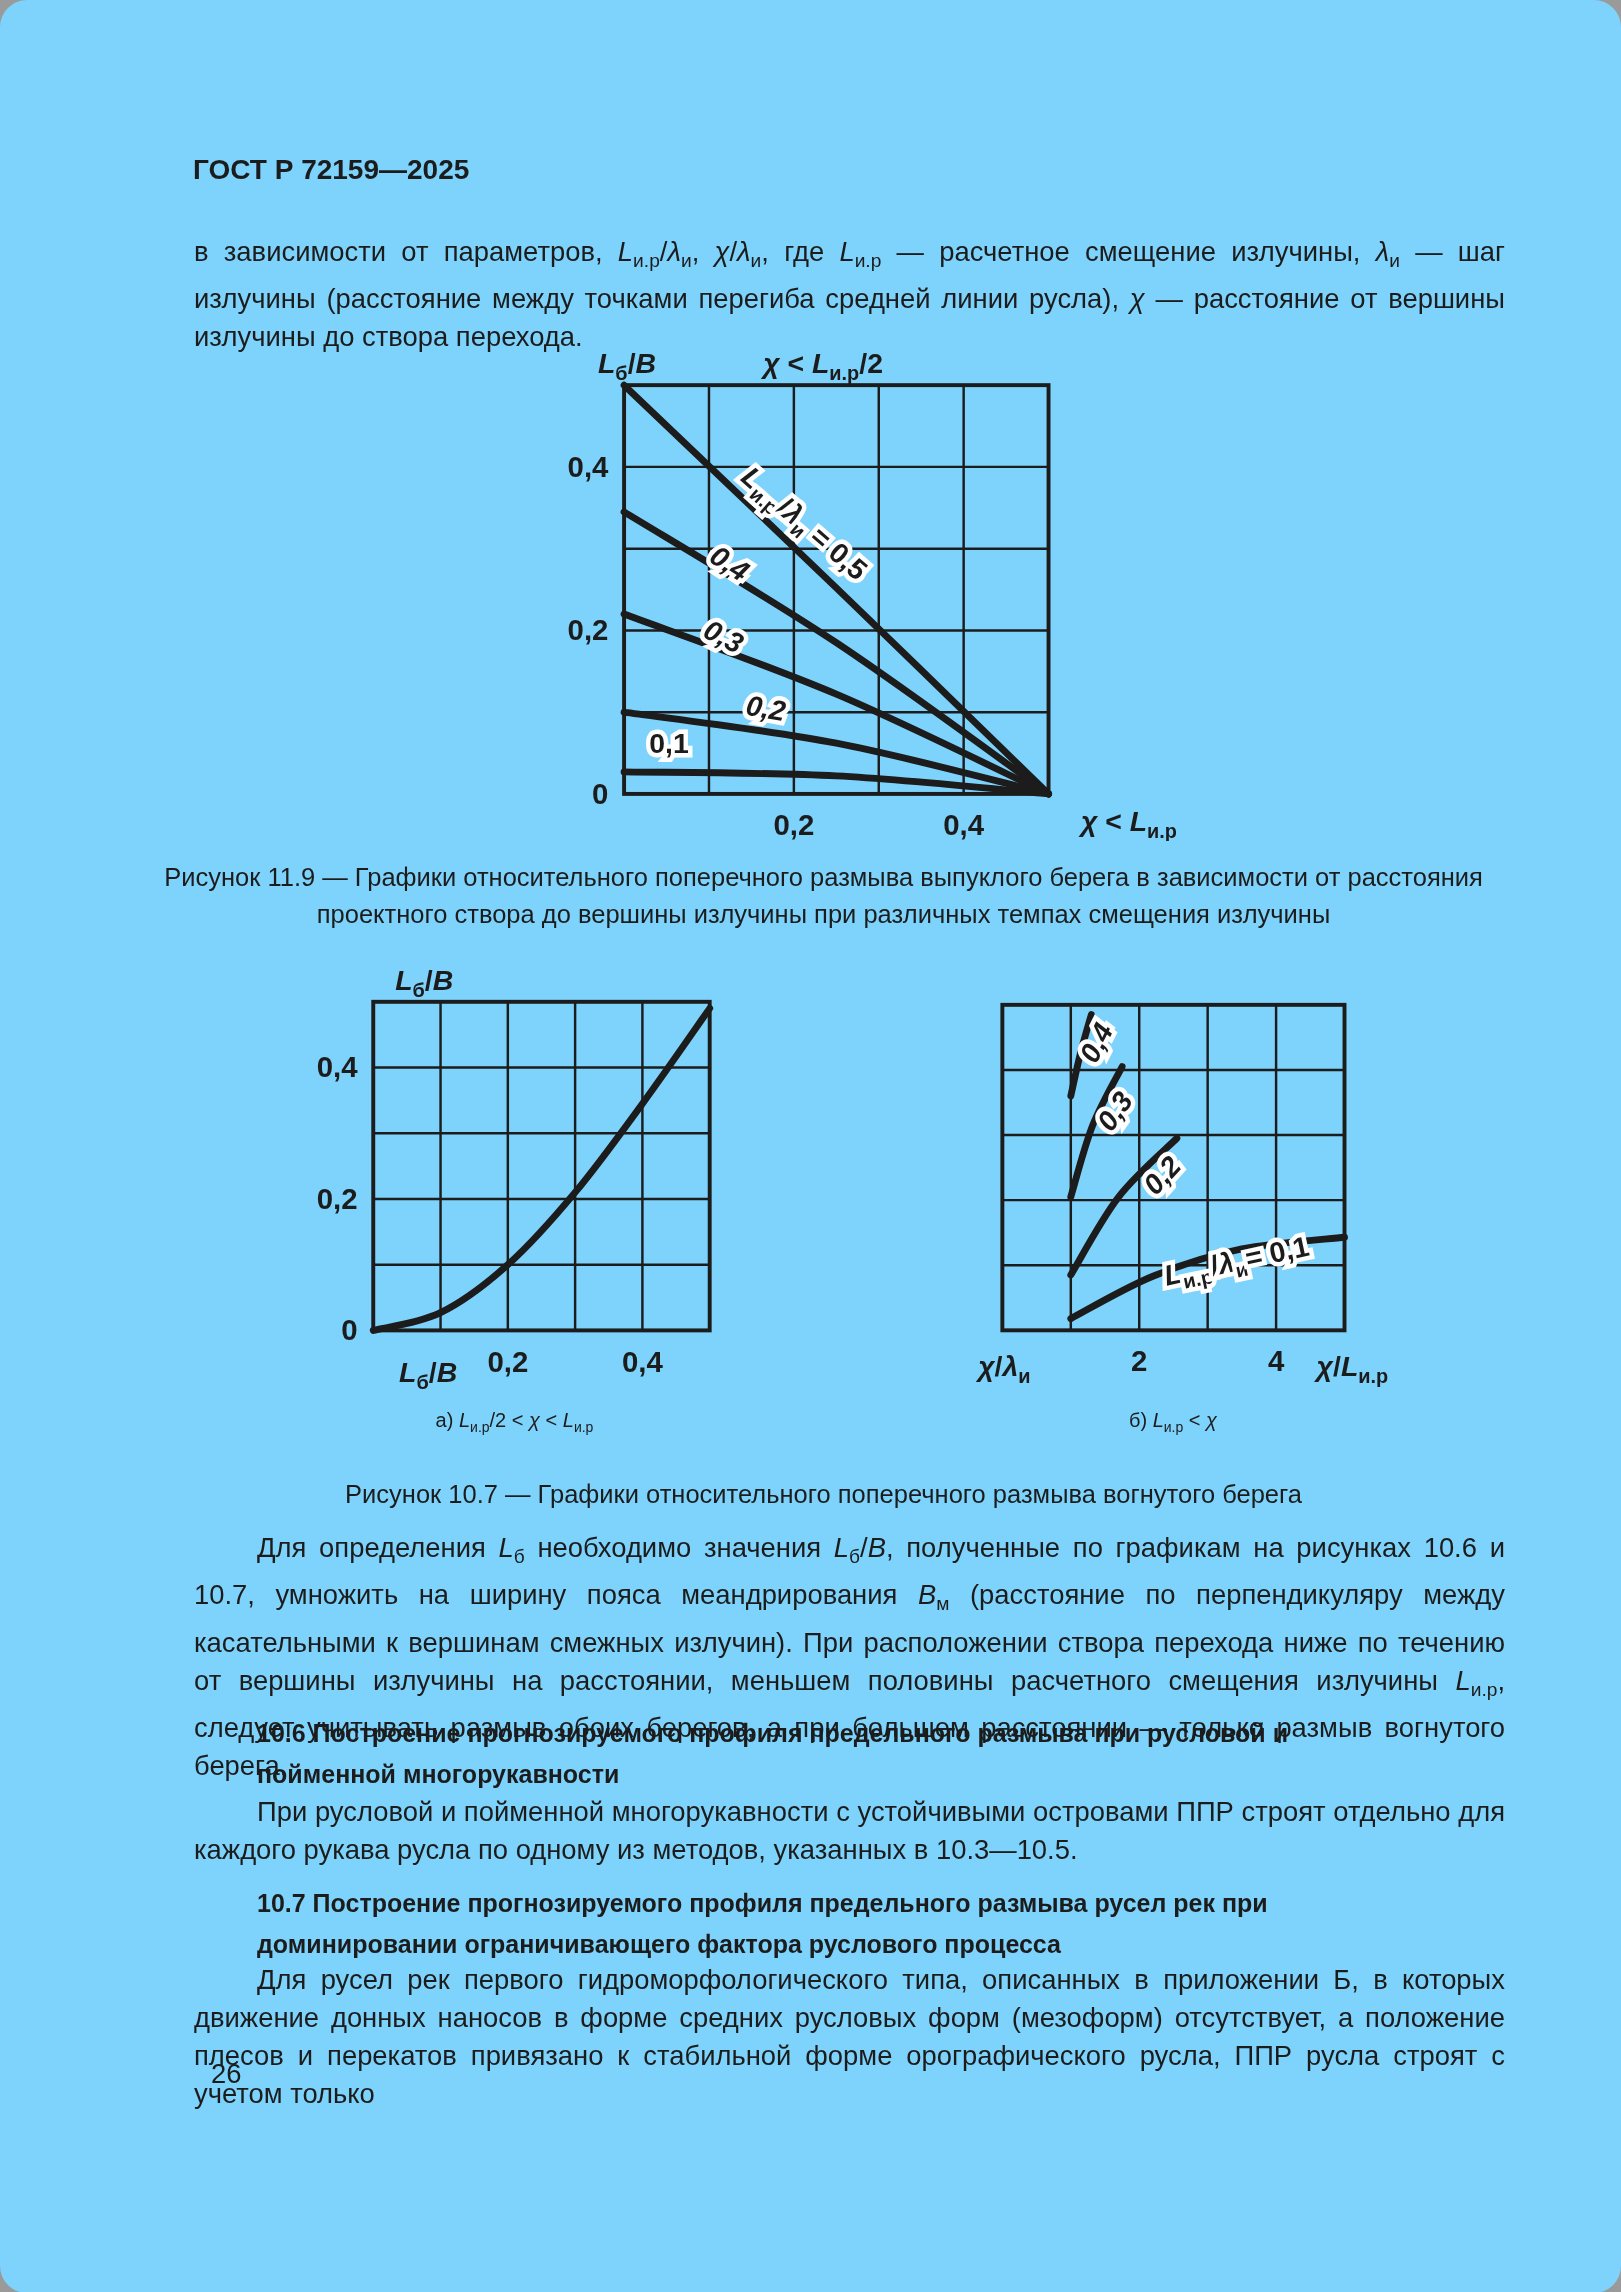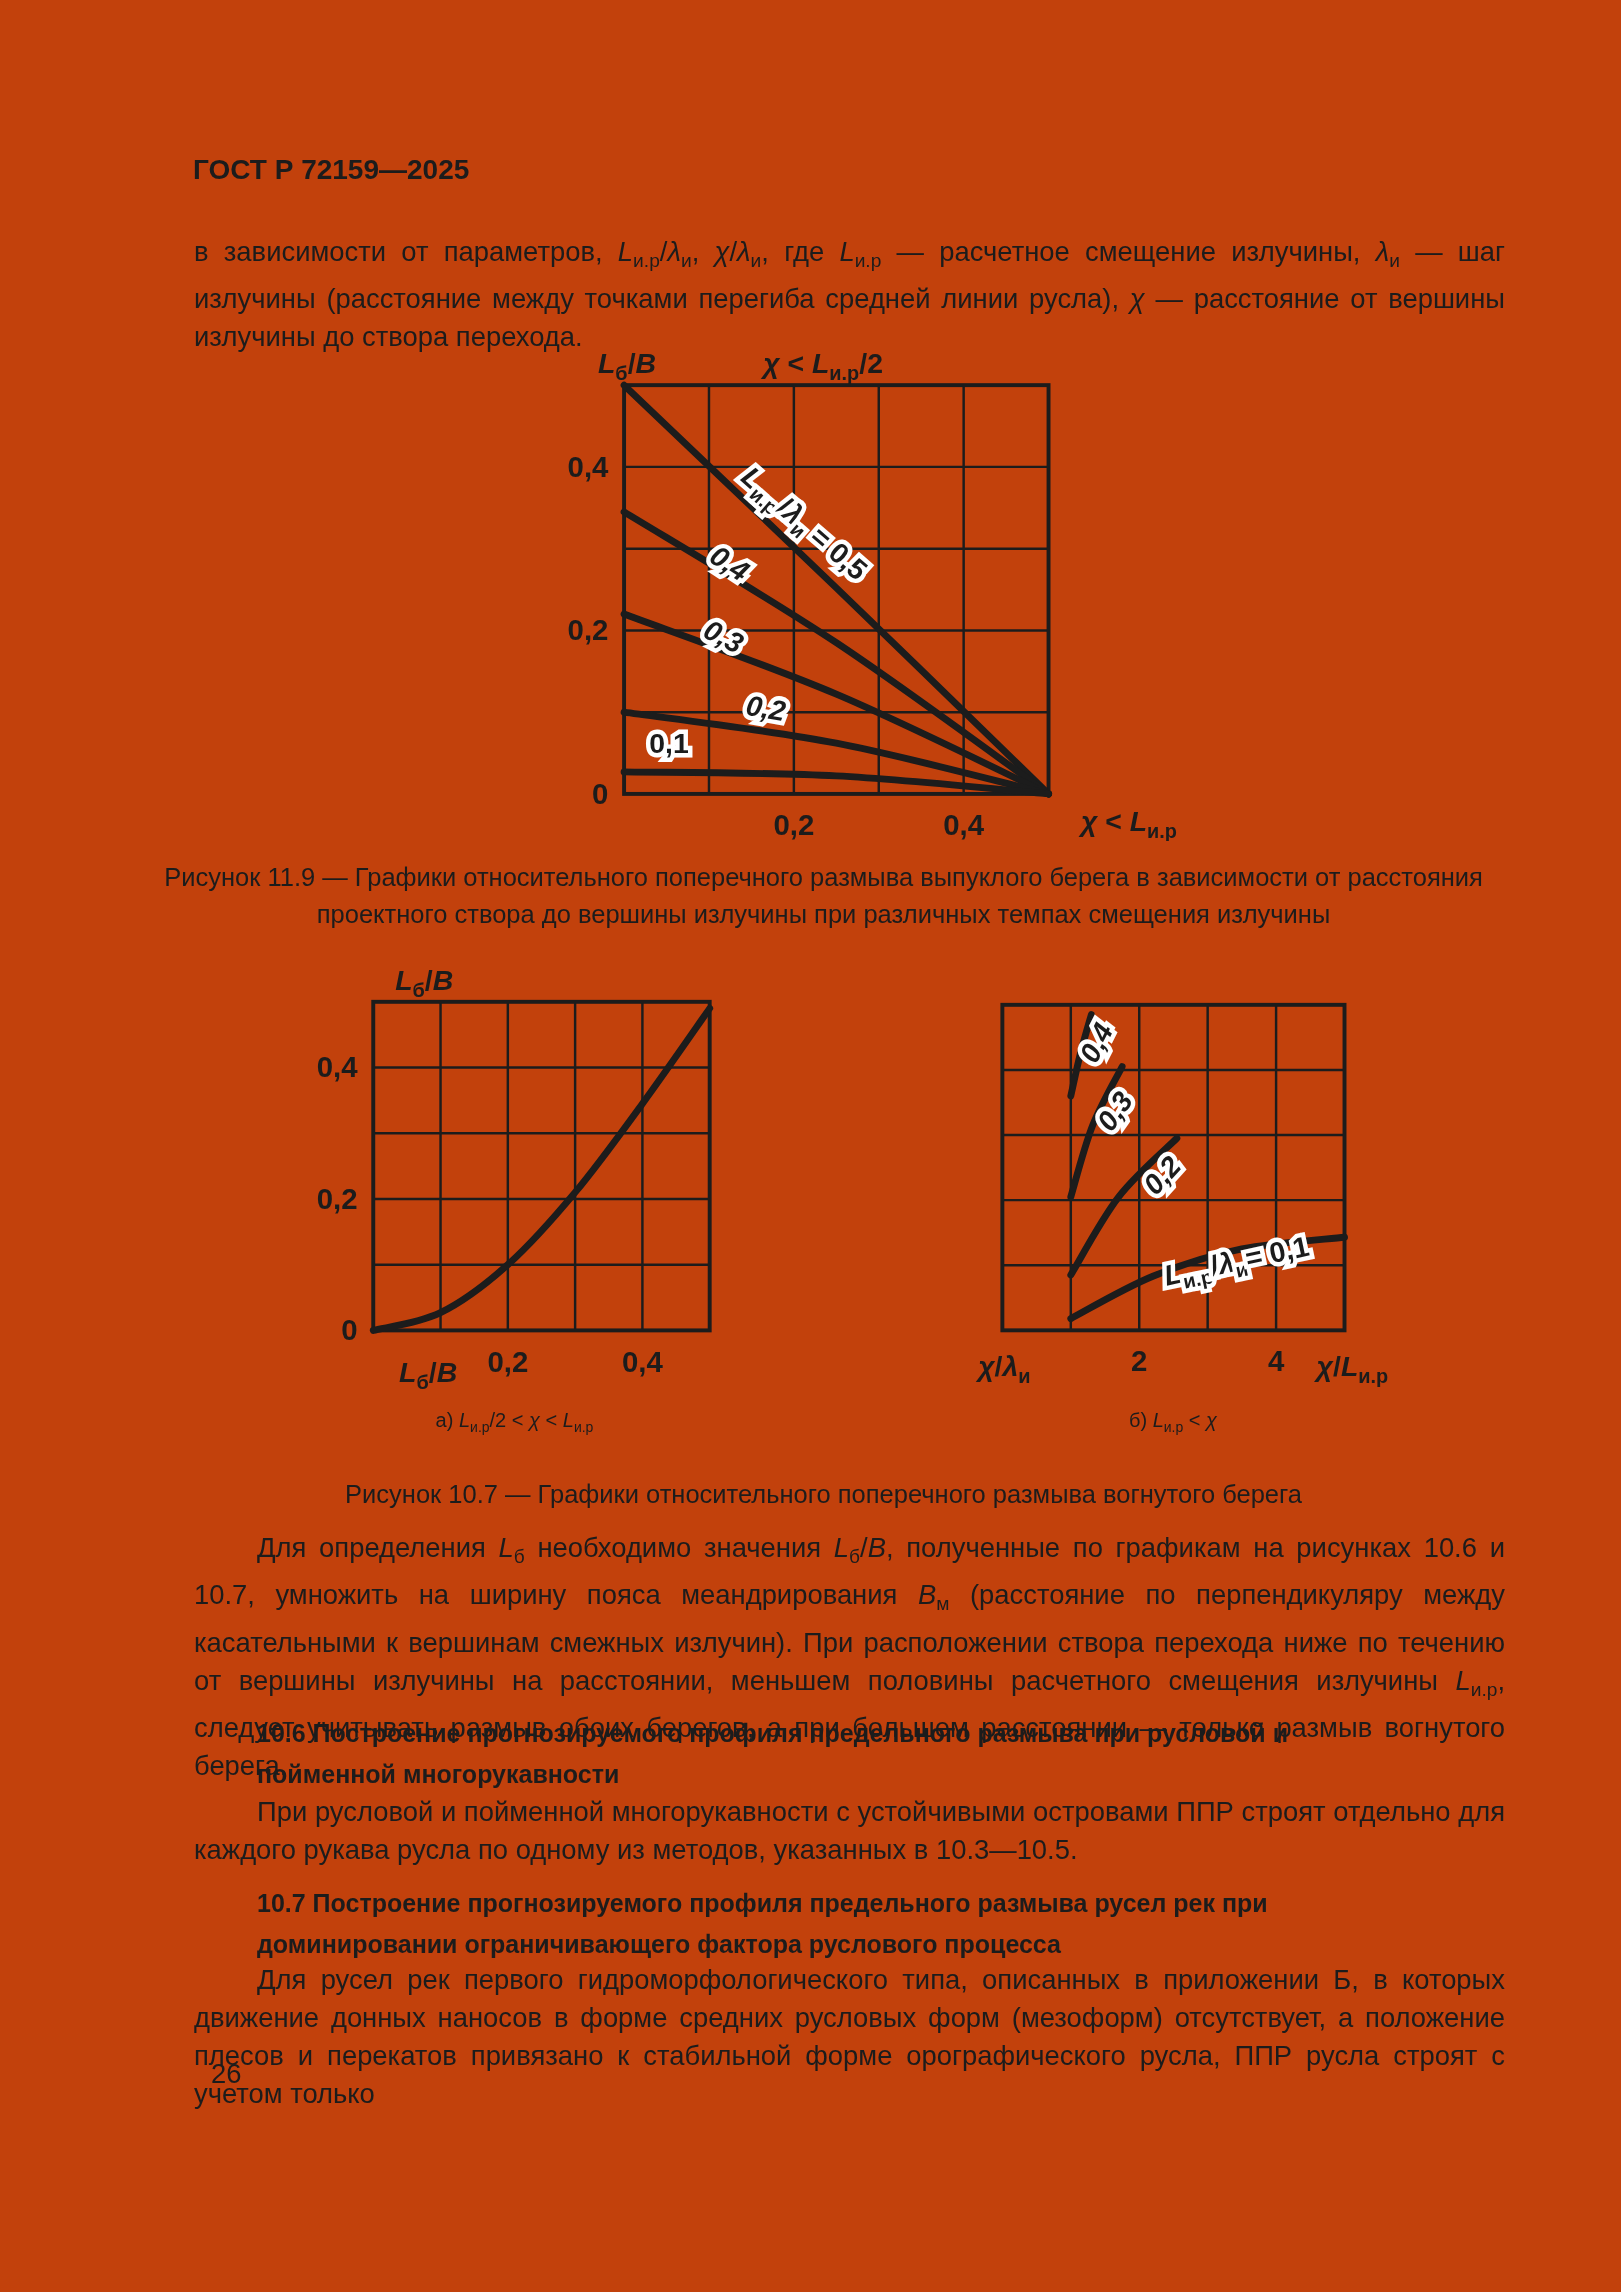--- a/index.html
+++ b/index.html
@@ -1,17 +1,17 @@
 <!DOCTYPE html>
 <html><head>
 <meta charset="utf-8">
 <style>
   html,body{margin:0;padding:0;background:#9a9a9a;}
-  .page{position:relative;width:1621px;height:2293px;background:#c2410c;
-        font-family:"Liberation Sans", sans-serif;color:#1c1c1c;overflow:hidden;}
+  .page{position:relative;width:1621px;height:2293px;background:#7dd3fc;
+        font-family:"Liberation Sans", sans-serif;color:#1c1c1c;overflow:hidden;border-radius:27px;}
   .abs{position:absolute;}
   .para{font-size:27.4px;line-height:38px;text-align:justify;}
   .indent{text-indent:63px;}
   .caption{font-size:25.5px;line-height:37px;text-align:center;}
   .subcap{font-size:20px;text-align:center;}
   .heading{font-weight:bold;font-size:25px;line-height:41px;}
   .pageheader{font-weight:bold;font-size:28px;}
   .pagenum{font-size:27.4px;margin-left:17px;}
   sub{font-size:70%;}
   i sub, sub{font-style:normal;}

